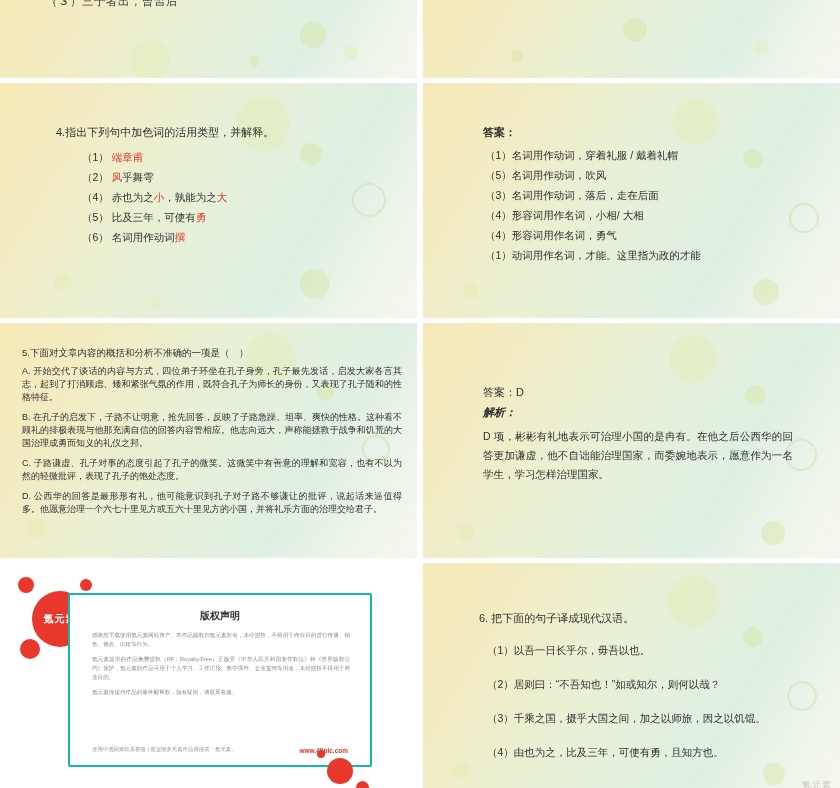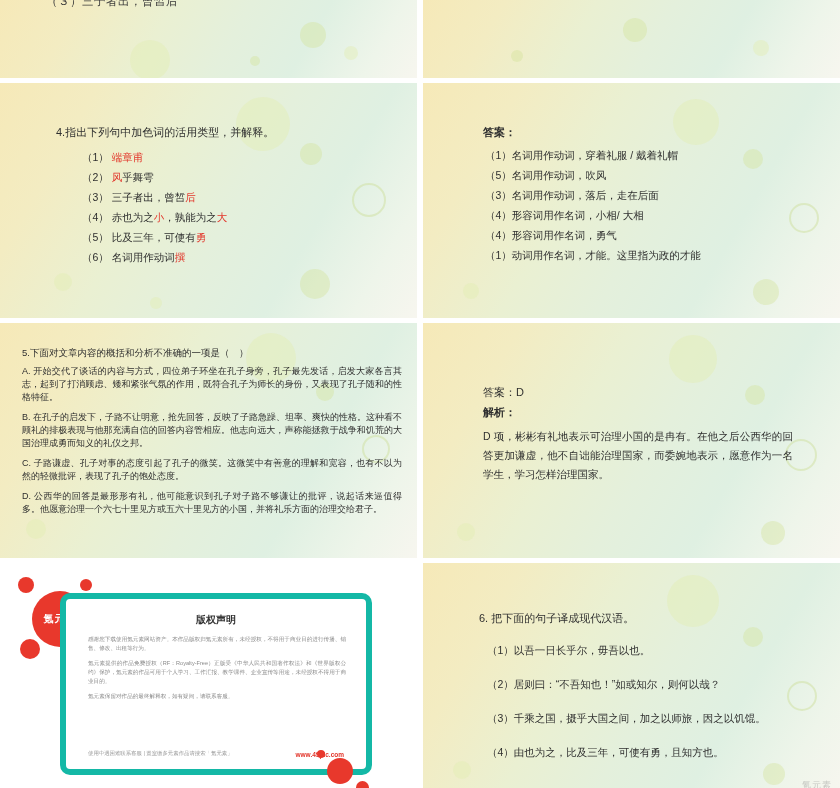--- a/index.html
+++ b/index.html
@@ -125,44 +125,45 @@
     font-weight: normal;
     color: #2f2f2f;
   }
   .s6 .parse-label {
     position: absolute;
     top: 82px;
     left: 60px;
     font-size: 11px;
     font-weight: bold;
     color: #2f2f2f;
+    font-style: italic;
   }
   .s6 .parse-body {
     position: absolute;
     top: 104px;
     left: 60px;
     width: 310px;
     font-size: 10.5px;
     line-height: 19px;
     color: #2f2f2f;
     text-align: justify;
   }
 
   
   .s7 {
     background: #ffffff;
   }
   .s7 .card {
     position: absolute;
-    left: 60px;
+    left: 68px;
     top: 30px;
     width: 300px;
     height: 170px;
-    border: 6px solid #14b8a6;
-    border-radius: 10px;
+    border: 2px solid #14b8a6;
+    border-radius: 2px;
     background: #fff;
   }
   .s7 .card-title {
     position: absolute;
     left: 130px;
     top: 14px;
     font-size: 10px;
     font-weight: bold;
     color: #333;
   }
@@ -275,24 +276,20 @@
     <div class="content">
       <div class="q-title">4.指出下列句中加色词的活用类型，并解释。</div>
       <div class="q-list">
         <div class="item">
           <span>（1）</span>
           <span class="red">端章甫</span>
         </div>
         <div class="item">
           <span>（2）</span>
           <span class="red">风</span><span>乎舞雩</span>
-        </div>
-        <div class="item">
-          <span>（3）</span>
-          <span>三子者出，曾皙</span><span class="red">后</span>
         </div>
         <div class="item">
           <span>（4）</span>
           <span>赤也为之</span><span class="red">小</span><span>，孰能为之</span><span class="red">大</span>
         </div>
         <div class="item">
           <span>（5）</span>
           <span>比及三年，可使有</span><span class="red">勇</span>
         </div>
         <div class="item">

